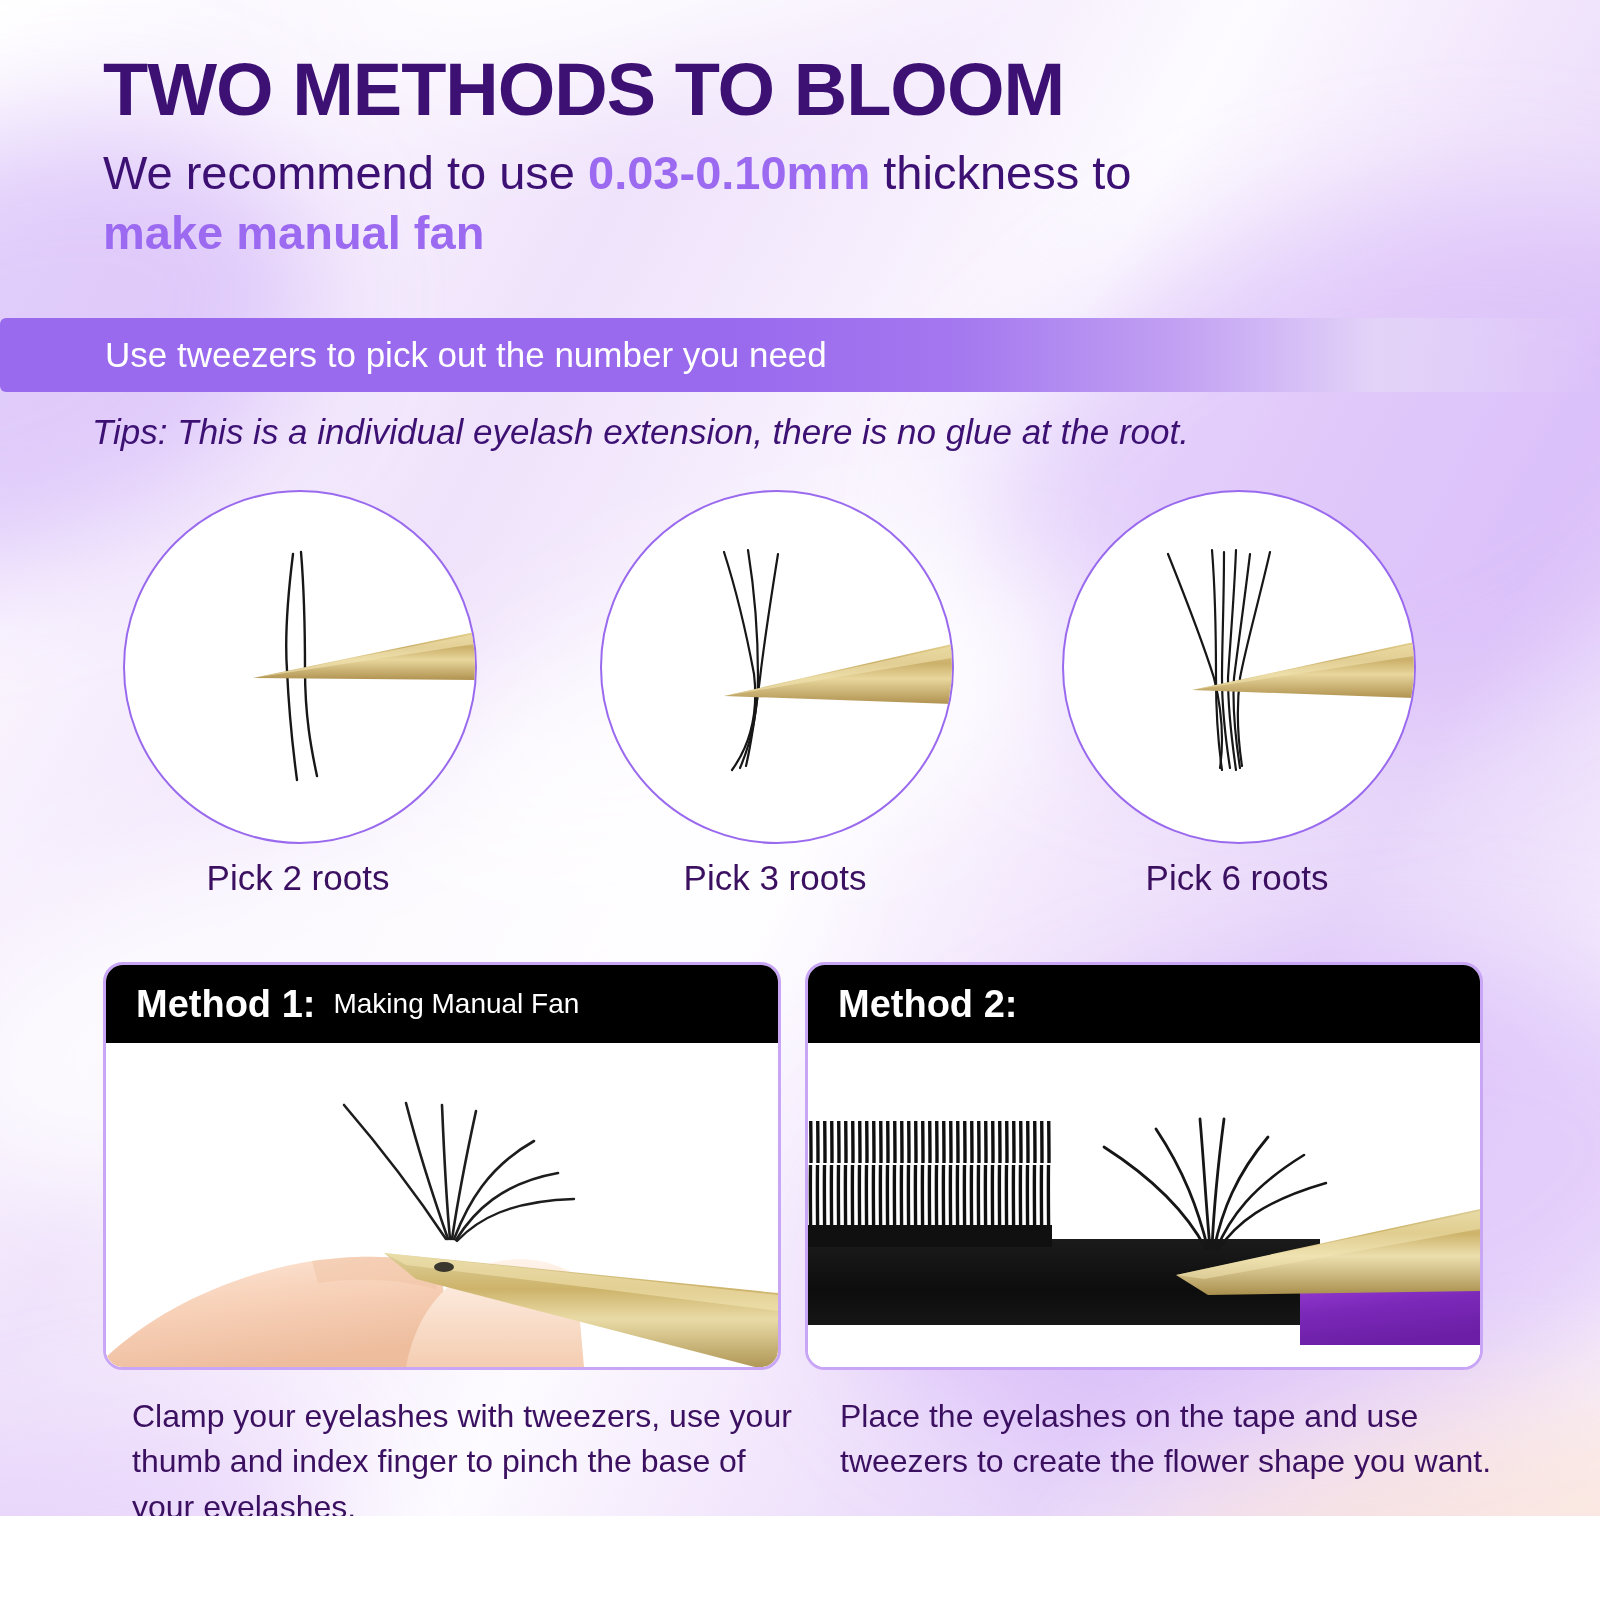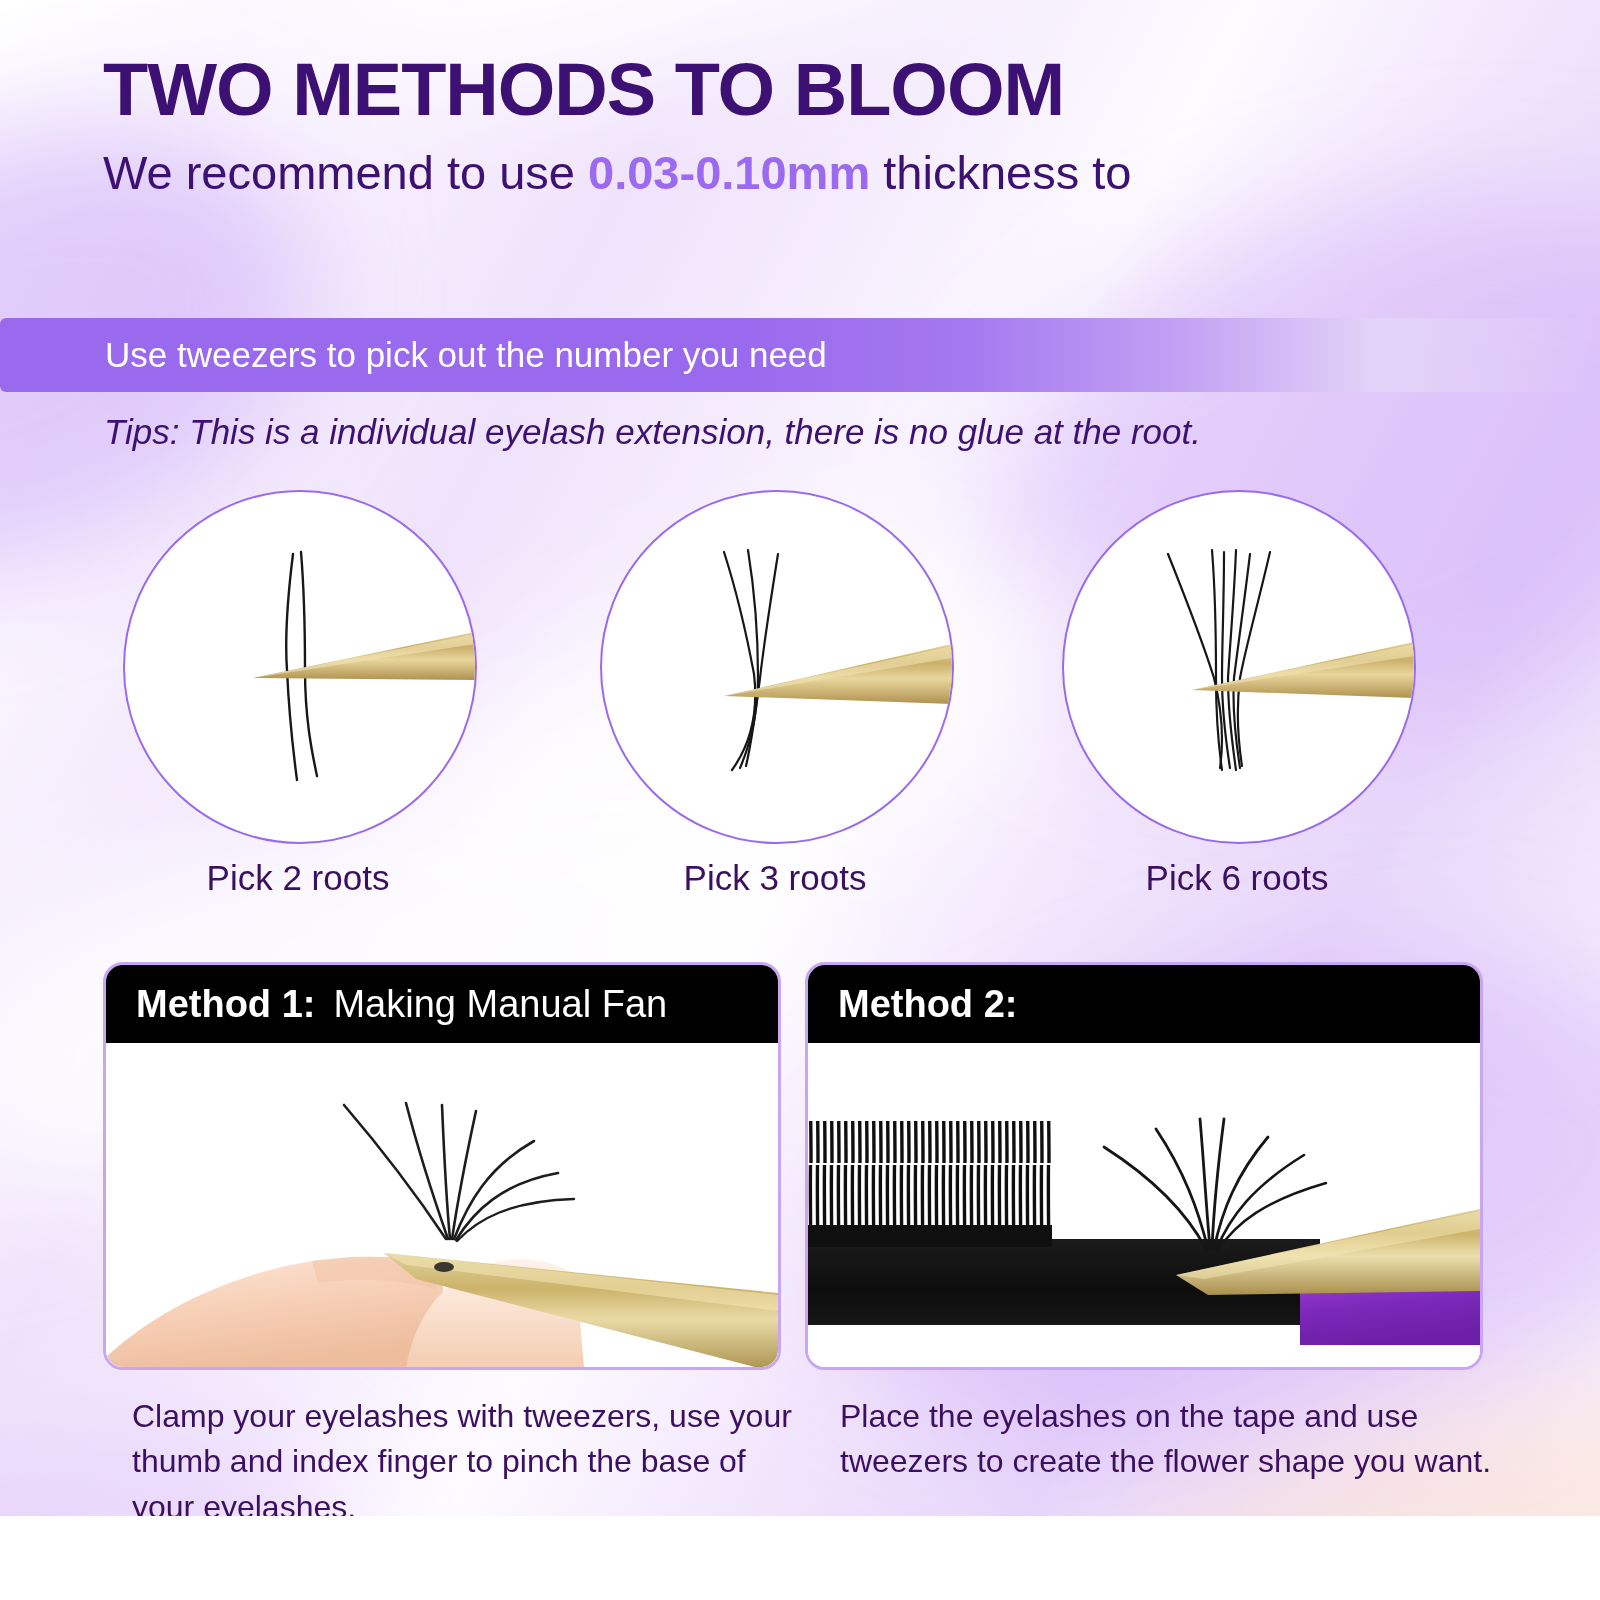--- a/index.html
+++ b/index.html
@@ -108,21 +108,21 @@
     top: 50%;
     transform: translateY(-50%);
     font-size: 35px;
     color: #ffffff;
     white-space: nowrap;
   }
 
   
   .tips {
     position: absolute;
-    left: 104px;
+    left: 92px;
     top: 412px;
     font-size: 35px;
     font-style: italic;
     color: #3d1173;
     white-space: nowrap;
   }
 
   
   .circles {
     position: absolute;
@@ -183,21 +183,21 @@
     padding-left: 30px;
     box-sizing: border-box;
   }
   .m-label {
     font-size: 38px;
     font-weight: bold;
     color: #ffffff;
     white-space: nowrap;
   }
   .m-title {
-    font-size: 38px;
+    font-size: 28px;
     color: #ffffff;
     margin-left: 18px;
     white-space: nowrap;
   }
   .card-photo {
     position: relative;
     width: 100%;
     height: 324px;
     background: #ffffff;
     overflow: hidden;
@@ -229,20 +229,21 @@
     <div class="sw sw4"></div>
       <div class="sw sw5"></div>
       <div class="sw sw6"></div>
     <div class="sw sw7"></div>
       <div class="sw sw8"></div>
   </div>
 
   <div class="header">
     <div class="title">TWO METHODS TO BLOOM</div>
     <div class="subline"><span>We recommend to use </span><span class="hl">0.03-0.10mm</span><span> thickness to</span></div>
+    <div class="subline2">make manual fan</div>
   </div>
 
   <div class="banner">
     <div class="banner-text">Use tweezers to pick out the number you need</div>
   </div>
 
   <div class="tips">Tips: This is a individual eyelash extension, there is no glue at the root.</div>
 
   <div class="circles">
 

